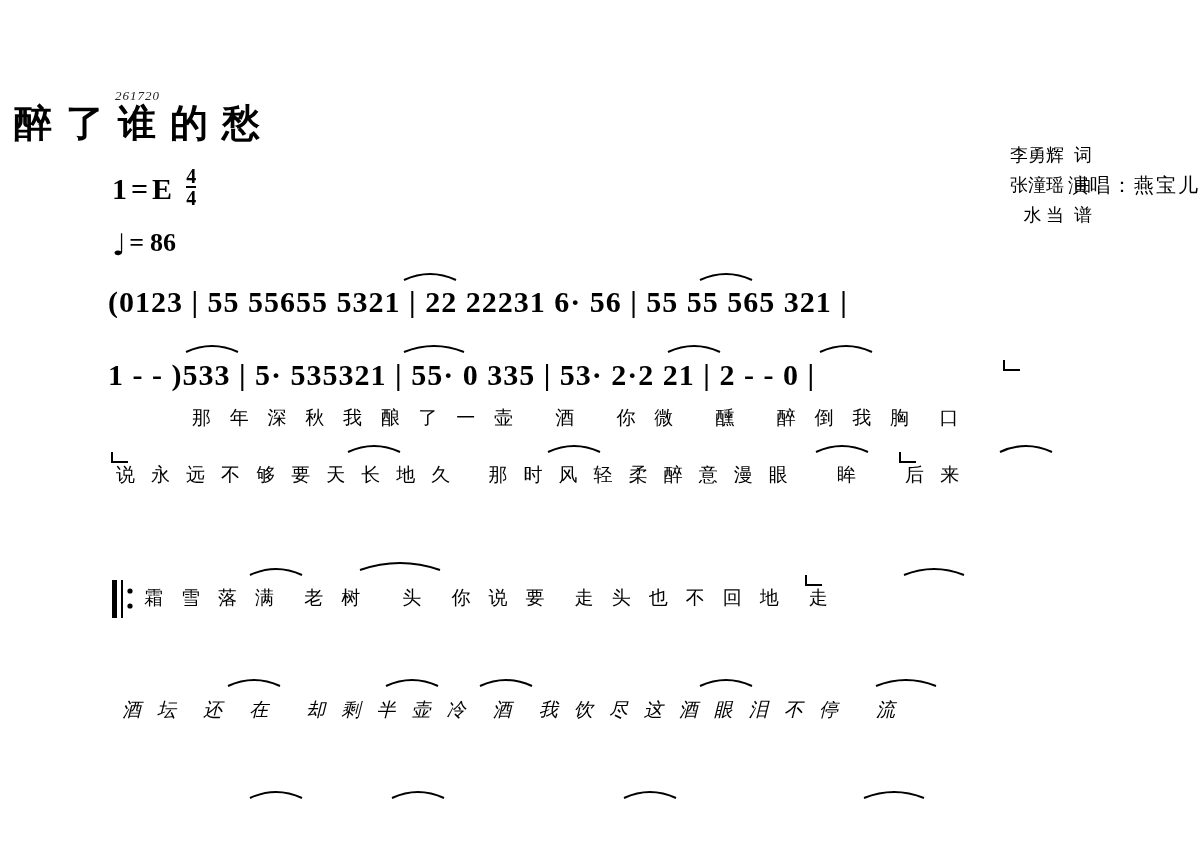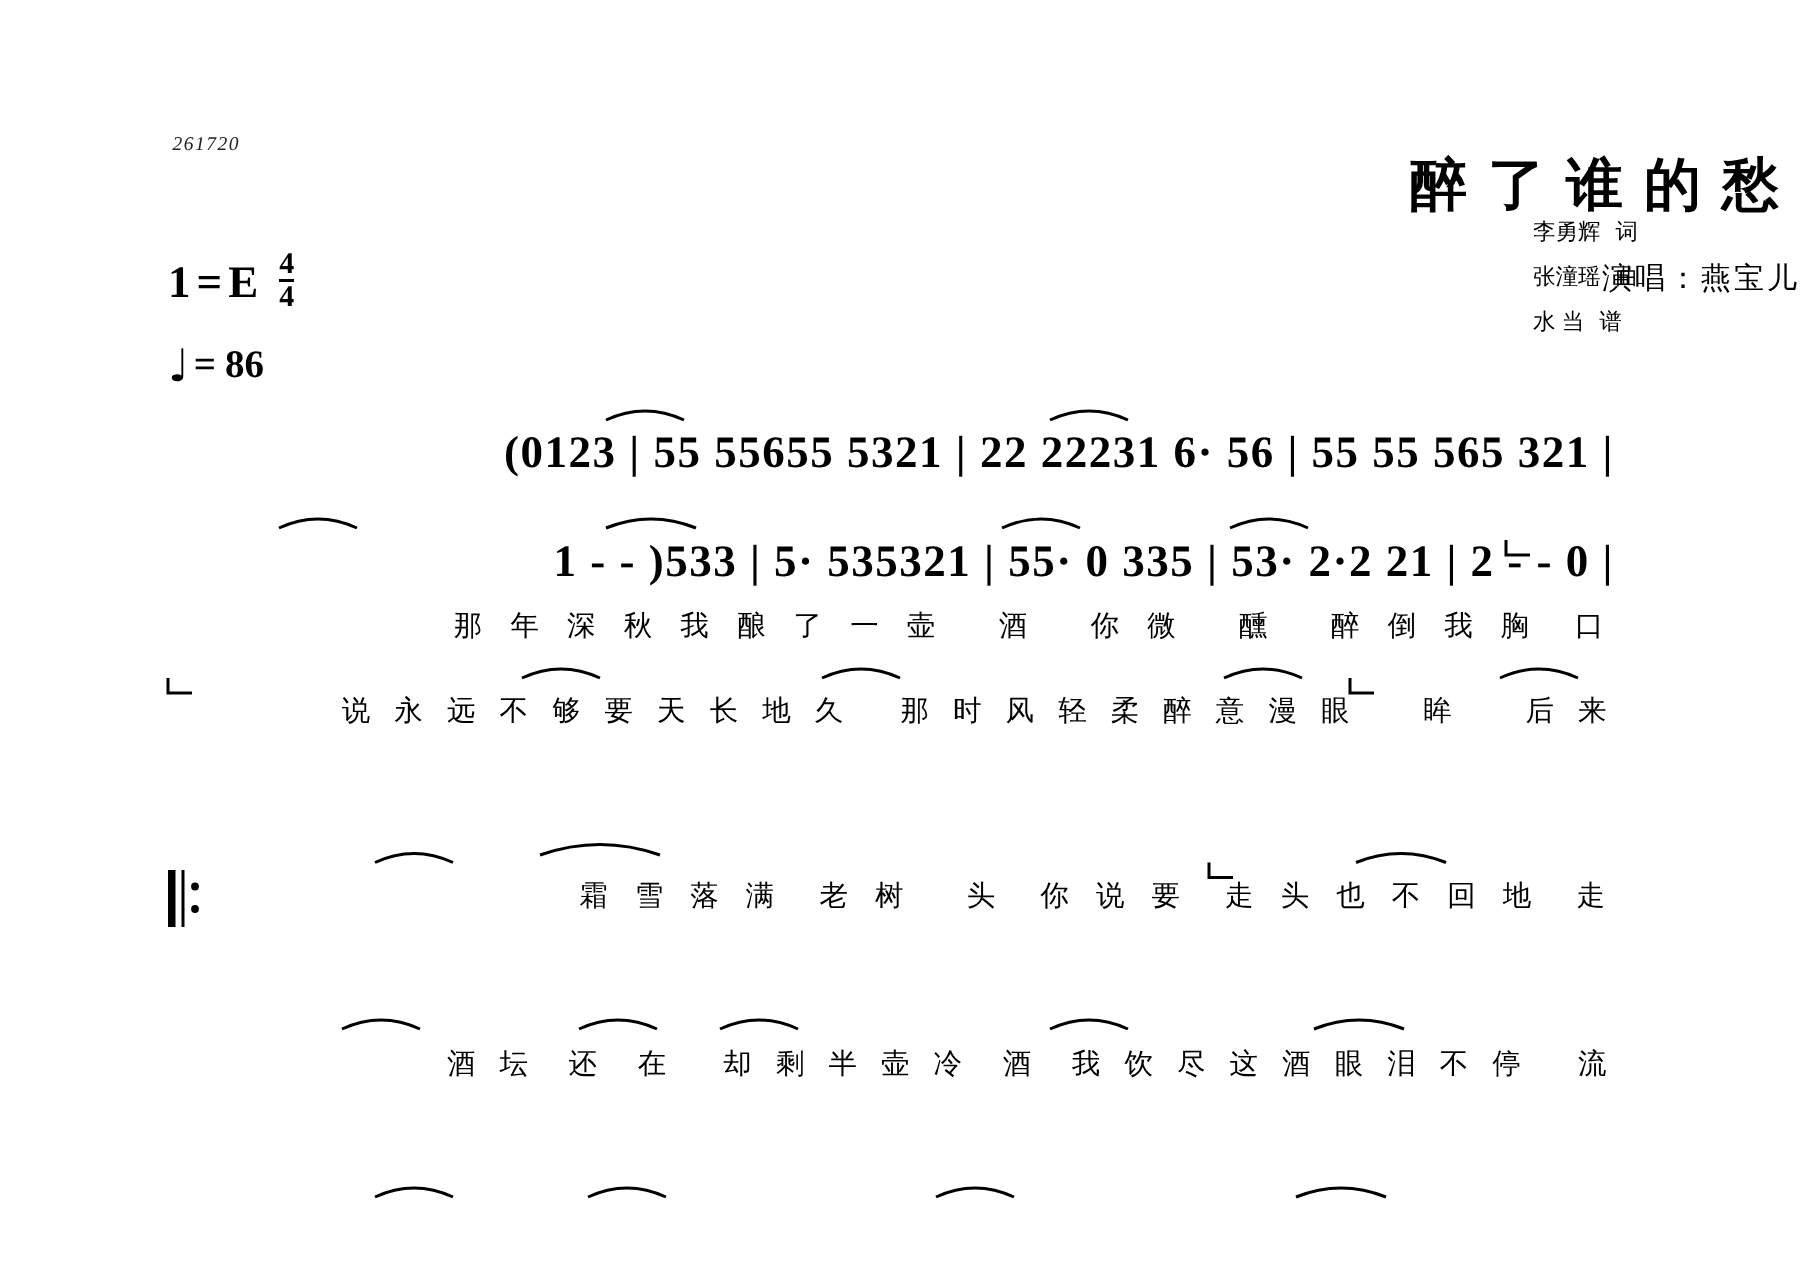--- a/index.html
+++ b/index.html
@@ -29,33 +29,34 @@
     font-family: "Liberation Serif", serif;
     font-style: italic;
     font-size: 13px;
     color: #222;
     letter-spacing: 1px;
   }
   .song-title {
     position: absolute;
     left: 0; right: 0;
     top: 98px;
-    text-align: right;
+    text-align: left;
     font-family: "DejaVu Sans", sans-serif;
     font-weight: bold;
     font-size: 38px;
     letter-spacing: 14px;
     text-indent: 14px;
   }
   .credits {
     position: absolute;
     right: 108px;
     top: 140px;
-    font-family: Liberation Sans, sans-serif;
-    font-size: 15px;
+    text-align: right;
+    font-family: Liberation Serif, serif;
+    font-size: 18px;
     line-height: 30px;
   }
   .credits div span.sp { display:inline-block; width: 10px; }
   .singer {
     position: absolute;
     left: 0; right: 0;
     top: 172px;
     text-align: right;
     font-family: "DejaVu Sans", sans-serif;
     font-size: 20px;
@@ -99,24 +100,23 @@
     font-family: "DejaVu Sans", sans-serif;
     font-size: 30px;
     line-height: 1;
     margin-right: 3px;
     position: relative;
     top: 2px;
   }
   
   .system {
     position: absolute;
-    left: 92px;
+    left: 108px;
     width: 984px;
     font-family: "Liberation Serif", serif;
-    text-align: right;
   }
   .notes {
     font-size: 30px;
     font-weight: bold;
     letter-spacing: 1px;
     white-space: pre;
     line-height: 40px;
     height: 44px;
   }
   .lyrics {
@@ -172,21 +172,21 @@
 
   <div class="system" style="top: 455px;">
     <div class="lyrics" style="margin-left: 8px; letter-spacing: 5px;">说 永 远 不 够 要 天 长 地 久   那 时 风 轻 柔 醉 意 漫 眼    眸    后 来</div>
   </div>
 
   <div class="system" style="top: 578px;">
     <div class="lyrics" style="margin-left: 36px; letter-spacing: 6px;">霜 雪 落 满  老 树   头  你 说 要  走 头 也 不 回 地  走</div>
   </div>
 
   <div class="system" style="top: 690px;">
-    <div class="lyrics" style="margin-left: 2px; letter-spacing: 5px;">酒 坛  还  在   却 剩 半 壶 冷  酒  我 饮 尽 这 酒 眼 泪 不 停   流</div>
+    <div class="lyrics" style="margin-left: 14px; letter-spacing: 5px; font-style: italic;">酒 坛  还  在   却 剩 半 壶 冷  酒  我 饮 尽 这 酒 眼 泪 不 停   流</div>
   </div>
 
 
   <svg class="ovl" style="left:0;top:0;width:1200px;height:850px;" viewBox="0 0 1200 850">
 
     <g>
       <rect x="112" y="580" width="5" height="38" fill="#000"></rect>
       <rect x="121" y="580" width="2" height="38" fill="#000"></rect>
       <circle cx="130" cy="591" r="2.6" fill="#000"></circle>
       <circle cx="130" cy="606" r="2.6" fill="#000"></circle>

